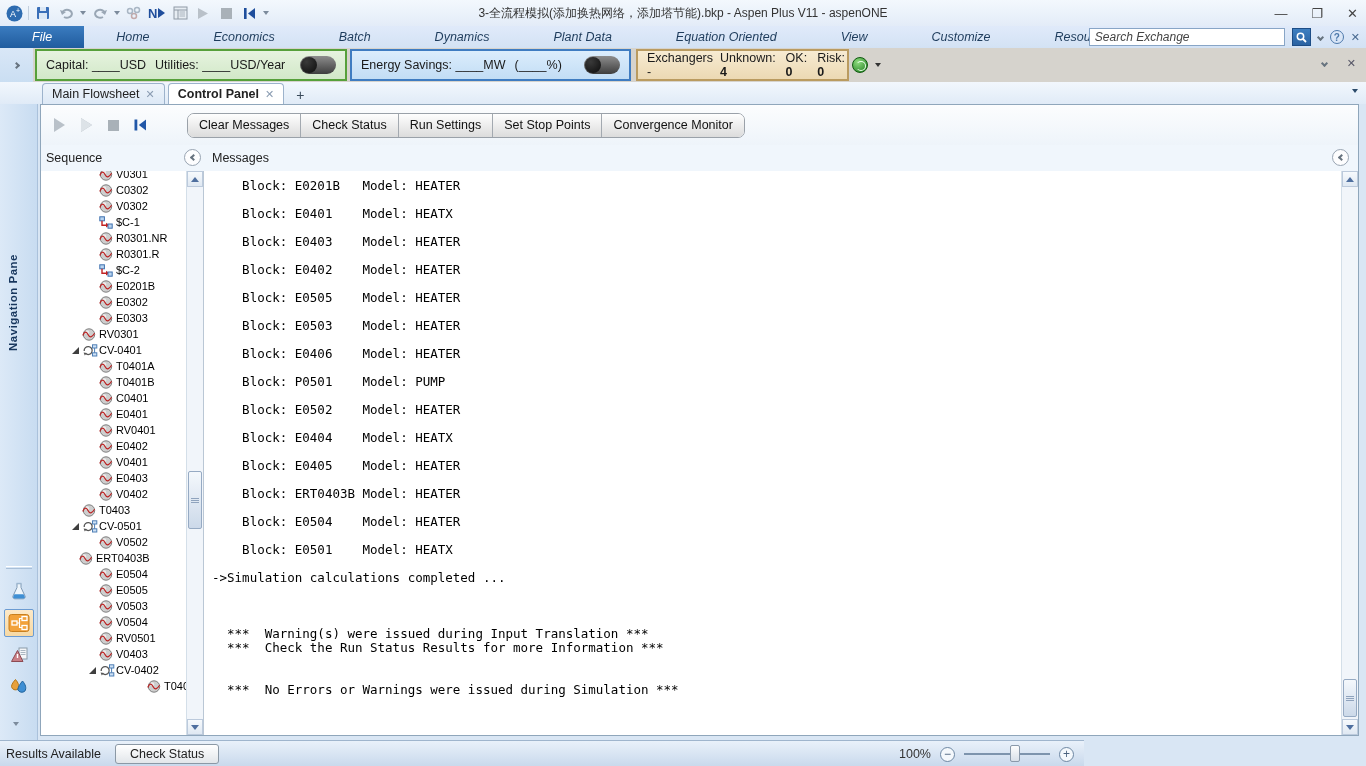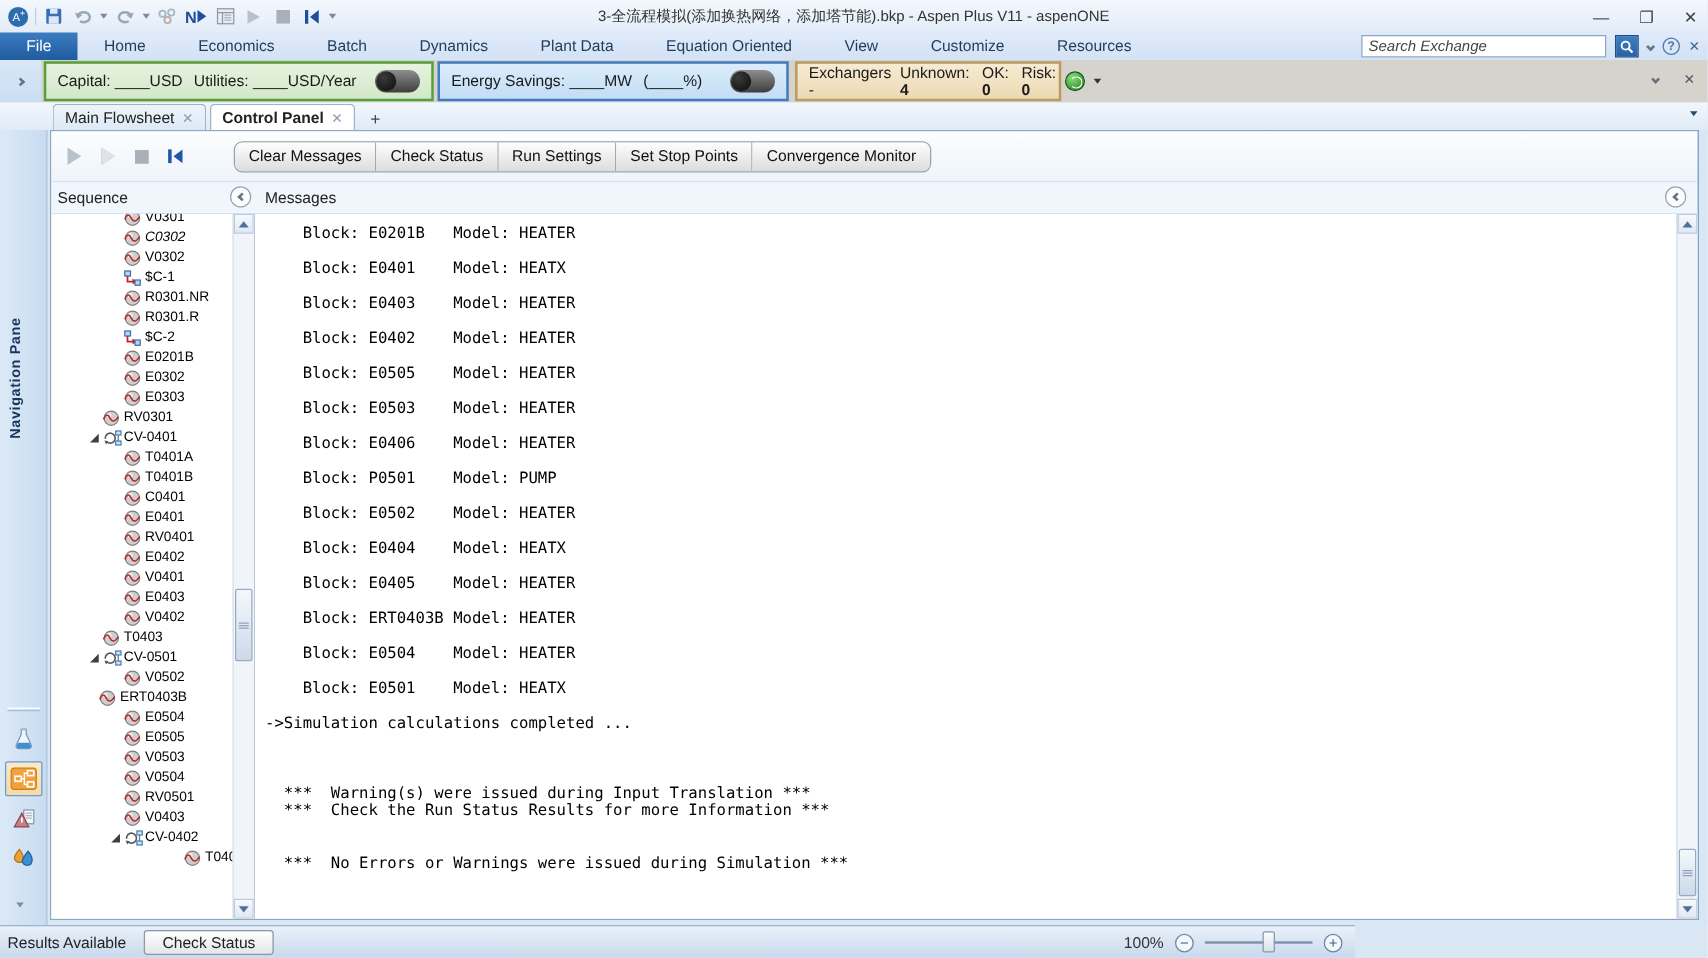--- a/index.html
+++ b/index.html
@@ -11,21 +11,21 @@
   #qat { display:flex; align-items:center; gap:5px; padding-left:5px; z-index:2; }
   .qicon { display:inline-flex; align-items:center; justify-content:center; width:18px; height:18px; }
   .qsep { width:1px; height:14px; background:#c2cfdd; }
   .caret { width:0;height:0;border-left:3px solid transparent;border-right:3px solid transparent;border-top:4px solid #7c8b9c; }
   #win-title { position:absolute; left:0; right:0; top:0; height:26px; line-height:26px; text-align:center; font-size:12px; color:#333; }
   #winbtns { position:absolute; right:8px; top:0; height:26px; display:flex; align-items:center; gap:24px; font-size:13px; color:#444; z-index:2; }
 
   
   #ribbonbar { position:absolute; left:0; top:26px; width:1366px; height:22px;
     background:linear-gradient(#e0eafa,#d3e2f4); display:flex; align-items:stretch; }
-  .rtab { padding:0 21px; line-height:22px; font-size:12.5px; color:#1e3c5c; }
+  .rtab { padding:0 32px; line-height:22px; font-size:12.5px; color:#1e3c5c;font-style:italic; }
   .rtab.active { background:linear-gradient(#3b7cc0,#205c9e); color:#fff; min-width:50px; text-align:center; }
   #ribbon-right { position:absolute; right:6px; top:2px; display:flex; align-items:center; gap:7px; }
   #search-box { width:196px; height:18px; border:1px solid #88a5c6; background:#fff; font-size:12px; padding:0 5px; color:#222; font-family:"Liberation Sans",sans-serif; }
   #search-box::placeholder { color:#444; font-style:italic; }
   #search-go { width:19px; height:18px; background:linear-gradient(#3e7fc1,#2a62a2); border:1px solid #1d4d86; display:flex; align-items:center; justify-content:center; }
   .mini-glyph { font-size:11px; color:#47688f; }
   .help-circ { width:14px; height:14px; border-radius:50%; border:1.5px solid #4d79ab; color:#4d79ab; font-size:10px; font-weight:bold; display:flex; align-items:center; justify-content:center; }
 
   
   #ribbonrow { position:absolute; left:0; top:48px; width:1366px; height:34px; background:#d6d3cd; }
@@ -53,21 +53,21 @@
   
   #workarea { position:absolute; left:0; top:104px; width:1366px; height:636px; background:#d9e6f4; }
   #navstrip { position:absolute; left:0; top:0; width:38px; height:636px; background:linear-gradient(to right,#dce9f7,#c8dcf1); border-right:1px solid #aac1db; }
   #nav-label { position:absolute; left:7px; top:150px; writing-mode:vertical-rl; transform:rotate(180deg); font-size:11.5px; font-weight:bold; color:#17365d; letter-spacing:.5px; }
   #env-icons { position:absolute; left:2px; top:462px; width:34px; display:flex; flex-direction:column; align-items:center; gap:4px; }
   #env-divider { width:26px; height:3px; border-top:1px solid #ffffff; border-bottom:1px solid #a9bfd8; margin-bottom:4px; }
   .env { width:30px; height:28px; display:flex; align-items:center; justify-content:center; border:1px solid transparent; border-radius:2px; }
   .env.selected { border-color:#6b9bd2; background:linear-gradient(#fde9c8,#f7d9a4); }
   #nav-bottom-caret { position:absolute; left:13px; bottom:14px; }
 
-  #mainpanel { position:absolute; left:40px; top:0px; right:7px; height:632px; background:#3b82f6;
+  #mainpanel { position:absolute; left:40px; top:0px; right:7px; height:632px; background:#4c1d95;
     border:1px solid #8fa6bb; box-shadow:0 0 0 1px #e9f0f8 inset; display:flex; flex-direction:column; }
 
   
   #cp-toolbar { height:40px; background:linear-gradient(#fcfdfe,#eef4fa); display:flex; align-items:center; padding-left:10px; flex:none; }
   .ticon { width:16px; height:16px; margin-right:11px; display:flex; align-items:center; justify-content:center; }
   .tri-run { width:0;height:0;border-top:7px solid transparent;border-bottom:7px solid transparent;border-left:11px solid #b9c1c9; }
   .tri-step { width:0;height:0;border-top:7px solid transparent;border-bottom:7px solid transparent;border-left:11px solid #dde3e8; }
   .sq-stop { width:11px;height:11px;background:#a9b1b8; }
   #btn-group { display:flex; margin-left:28px; border:1px solid #9aa1a9; border-radius:7px; overflow:hidden; background:#fff; }
   .cp-btn { padding:0 11px; height:23px; line-height:22px; font-size:12.5px; color:#111;
@@ -374,21 +374,21 @@
               <span class="exp-spacer"></span>
               <span class="node-icon">
                 <svg width="14" height="13" viewBox="0 0 14 13">
                   <circle cx="7" cy="6.5" r="5.7" fill="#cecece" stroke="#7e7e7e"></circle>
                   <circle cx="5.2" cy="4.2" r="2" fill="#f1f1f1" opacity="0.85"></circle>
                   <path d="M0.8 7.5 Q3.4 1.2 6 6.5 T12.6 5.3" fill="none" stroke="#bb2222" stroke-width="1.2"></path>
                 </svg>
               </span>
               <span class="tlabel">V0301</span>
             </div>
-            <div class="tree-row" style="padding-left: 48px; font-style: italic;">
+            <div class="tree-row" style="padding-left: 48px;">
               <span class="exp-spacer"></span>
               <span class="node-icon">
                 <svg width="14" height="13" viewBox="0 0 14 13">
                   <circle cx="7" cy="6.5" r="5.7" fill="#cecece" stroke="#7e7e7e"></circle>
                   <circle cx="5.2" cy="4.2" r="2" fill="#f1f1f1" opacity="0.85"></circle>
                   <path d="M0.8 7.5 Q3.4 1.2 6 6.5 T12.6 5.3" fill="none" stroke="#bb2222" stroke-width="1.2"></path>
                 </svg>
               </span>
               <span class="tlabel">C0302</span>
             </div>

